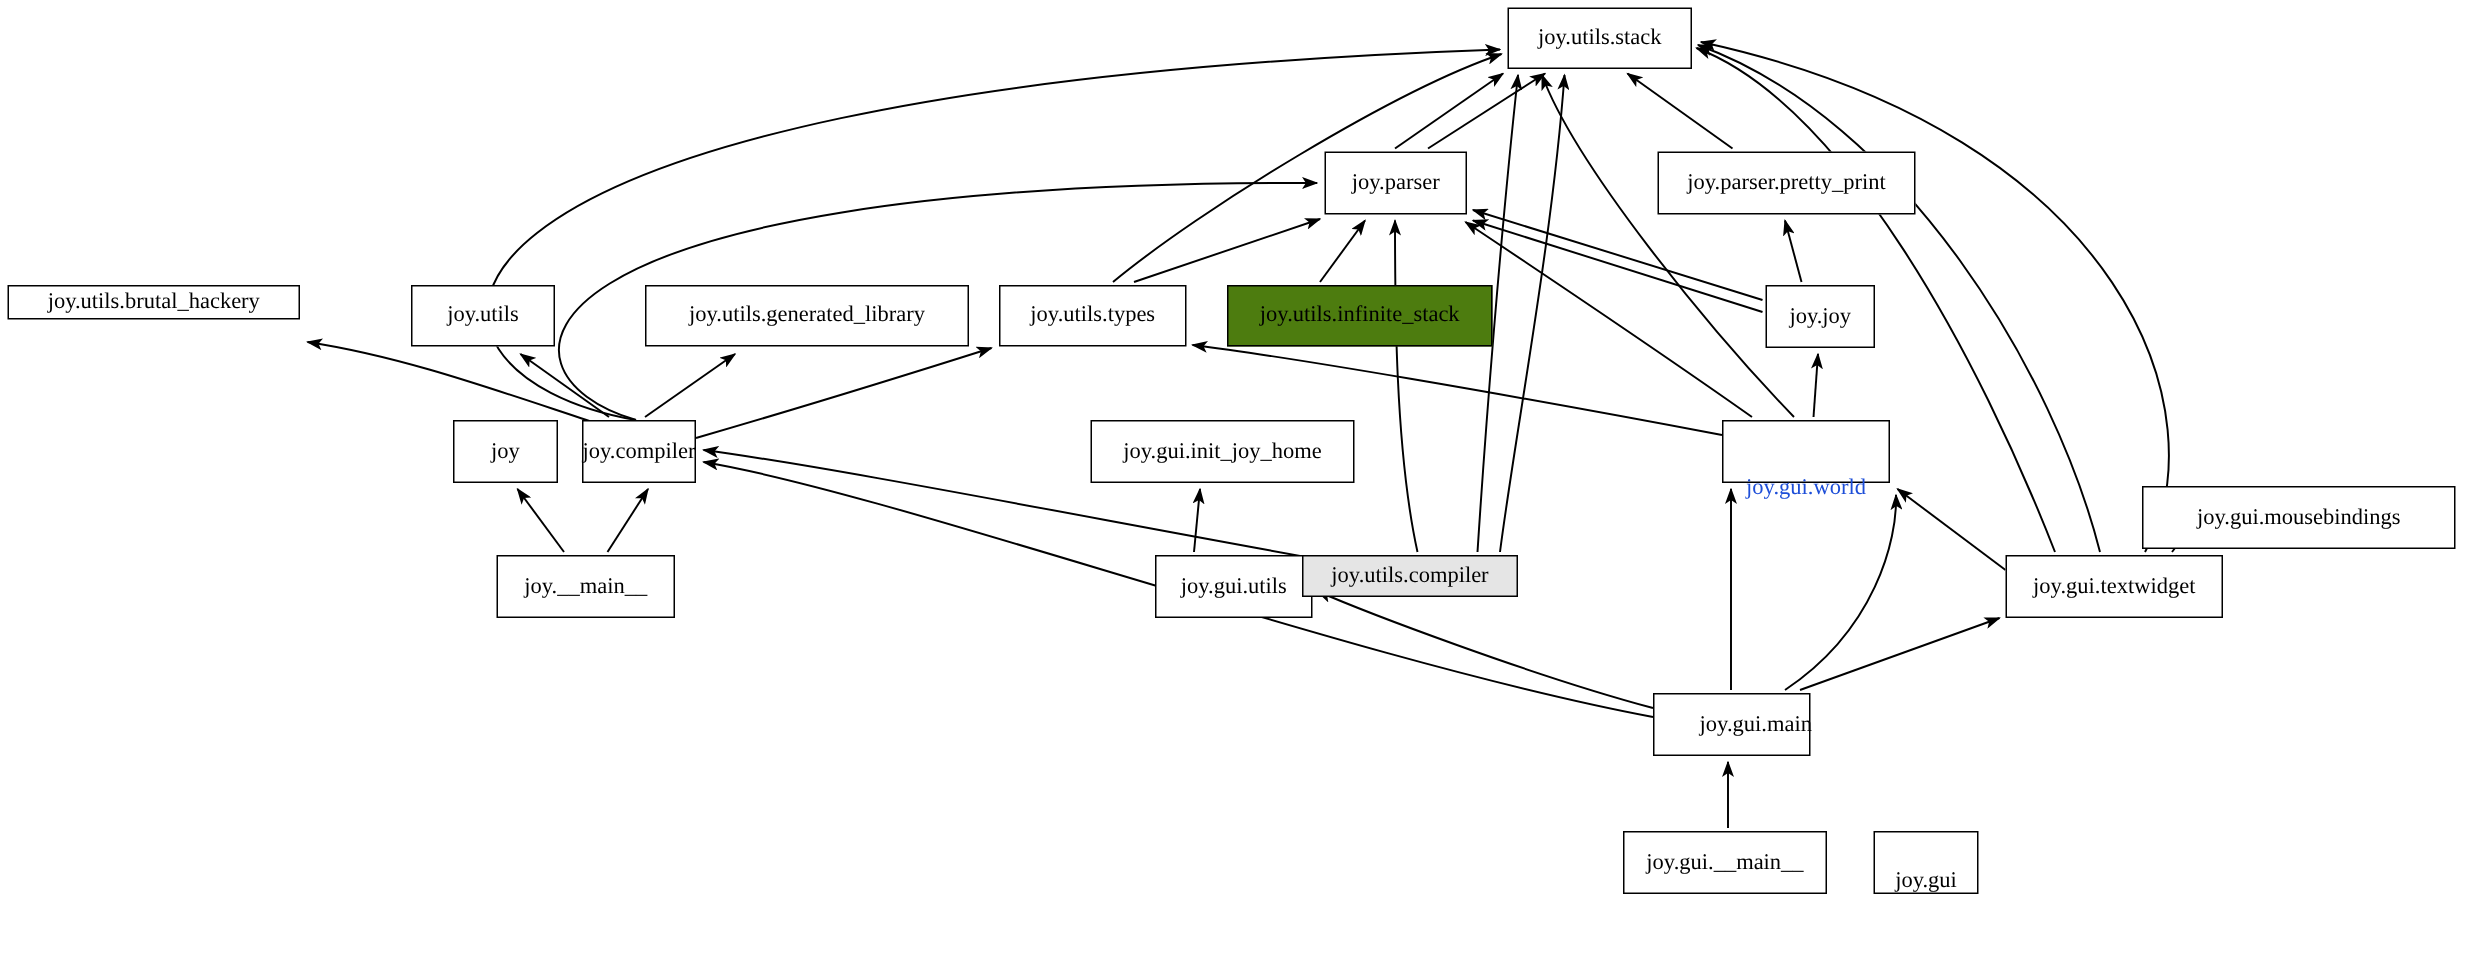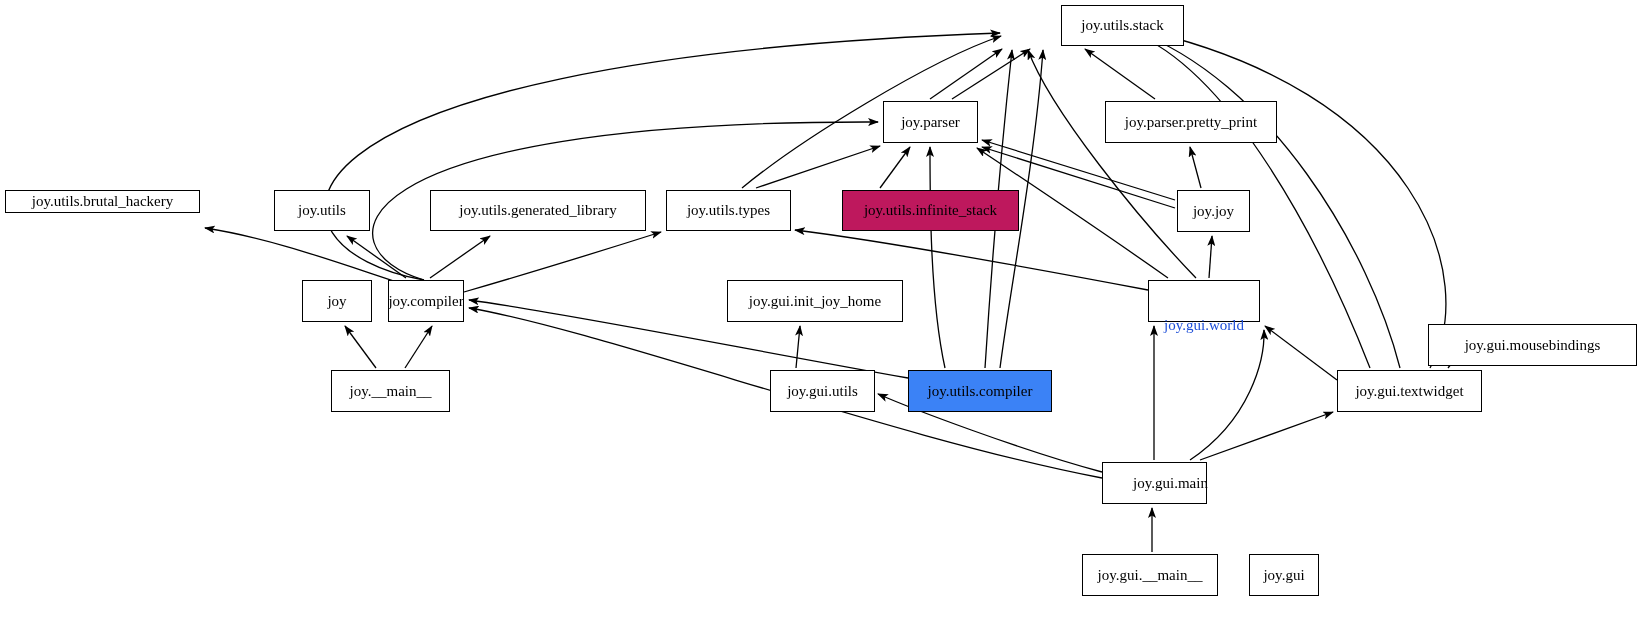--- a/index.html
+++ b/index.html
@@ -95,42 +95,42 @@
         <path d="M 1430,368 C 1480,280 1420,90 1134,28" marker-end="url(#arrowhead)"></path>
         <path d="M 1400,368 C 1370,250 1270,80 1132,30" marker-end="url(#arrowhead)"></path>
         <path d="M 1370,368 C 1320,240 1230,70 1131,32" marker-end="url(#arrowhead)"></path>
         <path d="M 376,368 L 345,326" marker-end="url(#arrowhead)"></path>
         <path d="M 405,368 L 432,326" marker-end="url(#arrowhead)"></path>
         <path d="M 1152,552 L 1152,508" marker-end="url(#arrowhead)"></path>
       </g>
   </svg>
 
   <div id="node-layer">
-      <div class="node" style="left: 1061px; top: 5px; width: 123px; height: 41px; background: rgb(255, 255, 255); border-color: rgb(0, 0, 0);">
+      <div class="node" style="left: 1005px; top: 5px; width: 123px; height: 41px; background: rgb(255, 255, 255); border-color: rgb(0, 0, 0);">
         <span class="node-label" style="color: rgb(0, 0, 0);">joy.utils.stack</span>
       </div>
       <div class="node" style="left: 883px; top: 101px; width: 95px; height: 42px; background: rgb(255, 255, 255); border-color: rgb(0, 0, 0);">
         <span class="node-label" style="color: rgb(0, 0, 0);">joy.parser</span>
       </div>
       <div class="node" style="left: 1105px; top: 101px; width: 172px; height: 42px; background: rgb(255, 255, 255); border-color: rgb(0, 0, 0);">
         <span class="node-label" style="color: rgb(0, 0, 0);">joy.parser.pretty_print</span>
       </div>
       <div class="node" style="left: 5px; top: 190px; width: 195px; height: 23px; background: rgb(255, 255, 255); border-color: rgb(0, 0, 0);">
         <span class="node-label" style="color: rgb(0, 0, 0);">joy.utils.brutal_hackery</span>
       </div>
       <div class="node" style="left: 274px; top: 190px; width: 96px; height: 41px; background: rgb(255, 255, 255); border-color: rgb(0, 0, 0);">
         <span class="node-label" style="color: rgb(0, 0, 0);">joy.utils</span>
       </div>
       <div class="node" style="left: 430px; top: 190px; width: 216px; height: 41px; background: rgb(255, 255, 255); border-color: rgb(0, 0, 0);">
         <span class="node-label" style="color: rgb(0, 0, 0);">joy.utils.generated_library</span>
       </div>
       <div class="node" style="left: 666px; top: 190px; width: 125px; height: 41px; background: rgb(255, 255, 255); border-color: rgb(0, 0, 0);">
         <span class="node-label" style="color: rgb(0, 0, 0);">joy.utils.types</span>
       </div>
-      <div class="node" style="left: 842px; top: 190px; width: 177px; height: 41px; background: #be185d; border-color: rgb(0, 0, 0);">
+      <div class="node" style="left: 818px; top: 190px; width: 177px; height: 41px; background: #4d7c0f; border-color: rgb(0, 0, 0);">
         <span class="node-label" style="color: rgb(0, 0, 0);">joy.utils.infinite_stack</span>
       </div>
       <div class="node" style="left: 1177px; top: 190px; width: 73px; height: 42px; background: rgb(255, 255, 255); border-color: rgb(0, 0, 0);">
         <span class="node-label" style="color: rgb(0, 0, 0);">joy.joy</span>
       </div>
       <div class="node" style="left: 302px; top: 280px; width: 70px; height: 42px; background: rgb(255, 255, 255); border-color: rgb(0, 0, 0);">
         <span class="node-label" style="color: rgb(0, 0, 0);">joy</span>
       </div>
       <div class="node" style="left: 388px; top: 280px; width: 76px; height: 42px; background: rgb(255, 255, 255); border-color: rgb(0, 0, 0);">
         <span class="node-label" style="color: rgb(0, 0, 0);">joy.compiler</span>
@@ -143,30 +143,30 @@
       </div>
       <div class="node" style="left: 1428px; top: 280px; width: 209px; height: 42px; background: rgb(255, 255, 255); border-color: rgb(0, 0, 0); margin-top: 44px;">
         <span class="node-label" style="color: rgb(0, 0, 0);">joy.gui.mousebindings</span>
       </div>
       <div class="node" style="left: 331px; top: 370px; width: 119px; height: 42px; background: rgb(255, 255, 255); border-color: rgb(0, 0, 0);">
         <span class="node-label" style="color: rgb(0, 0, 0);">joy.__main__</span>
       </div>
       <div class="node" style="left: 770px; top: 370px; width: 105px; height: 42px; background: rgb(255, 255, 255); border-color: rgb(0, 0, 0); font-family: Liberation Serif, serif;">
         <span class="node-label" style="color: rgb(0, 0, 0);">joy.gui.utils</span>
       </div>
-      <div class="node" style="left: 908px; top: 370px; width: 144px; height: 42px; background: #3b82f6; border-color: rgb(0, 0, 0);">
+      <div class="node" style="left: 868px; top: 370px; width: 144px; height: 28px; background: #e5e5e5; border-color: rgb(0, 0, 0);">
         <span class="node-label" style="color: rgb(0, 0, 0);">joy.utils.compiler</span>
       </div>
       <div class="node" style="left: 1337px; top: 370px; width: 145px; height: 42px; background: rgb(255, 255, 255); border-color: rgb(0, 0, 0);">
         <span class="node-label" style="color: rgb(0, 0, 0);">joy.gui.textwidget</span>
       </div>
       <div class="node" style="left: 1102px; top: 462px; width: 105px; height: 42px; background: rgb(255, 255, 255); border-color: rgb(0, 0, 0); padding-left: 32px;">
         <span class="node-label" style="color: rgb(0, 0, 0);">joy.gui.main</span>
       </div>
       <div class="node" style="left: 1082px; top: 554px; width: 136px; height: 42px; background: rgb(255, 255, 255); border-color: rgb(0, 0, 0);">
         <span class="node-label" style="color: rgb(0, 0, 0);">joy.gui.__main__</span>
       </div>
-      <div class="node" style="left: 1249px; top: 554px; width: 70px; height: 42px; background: rgb(255, 255, 255); border-color: rgb(0, 0, 0);">
+      <div class="node" style="left: 1249px; top: 554px; width: 70px; height: 42px; background: rgb(255, 255, 255); border-color: rgb(0, 0, 0); align-items: flex-end;">
         <span class="node-label" style="color: rgb(0, 0, 0);">joy.gui</span>
       </div>
     </div>
 
 </div>
 
 </body></html>

